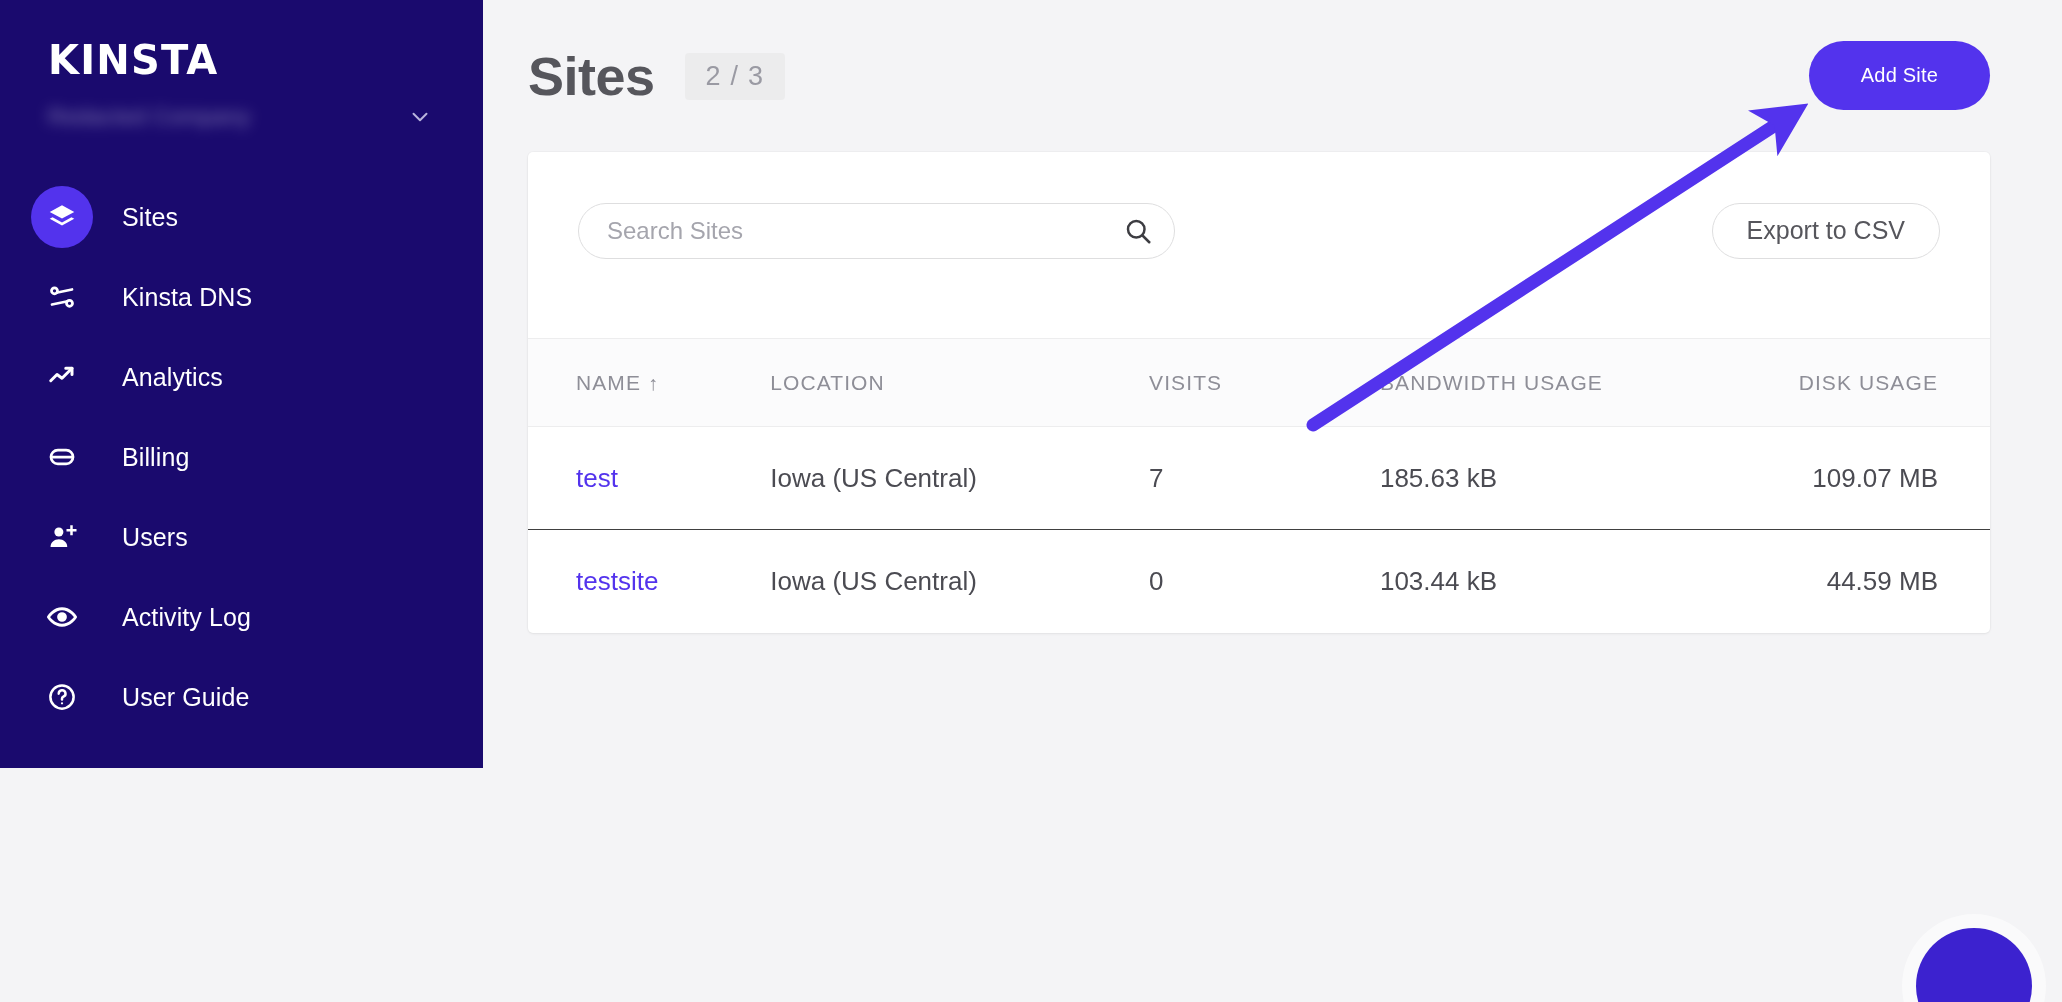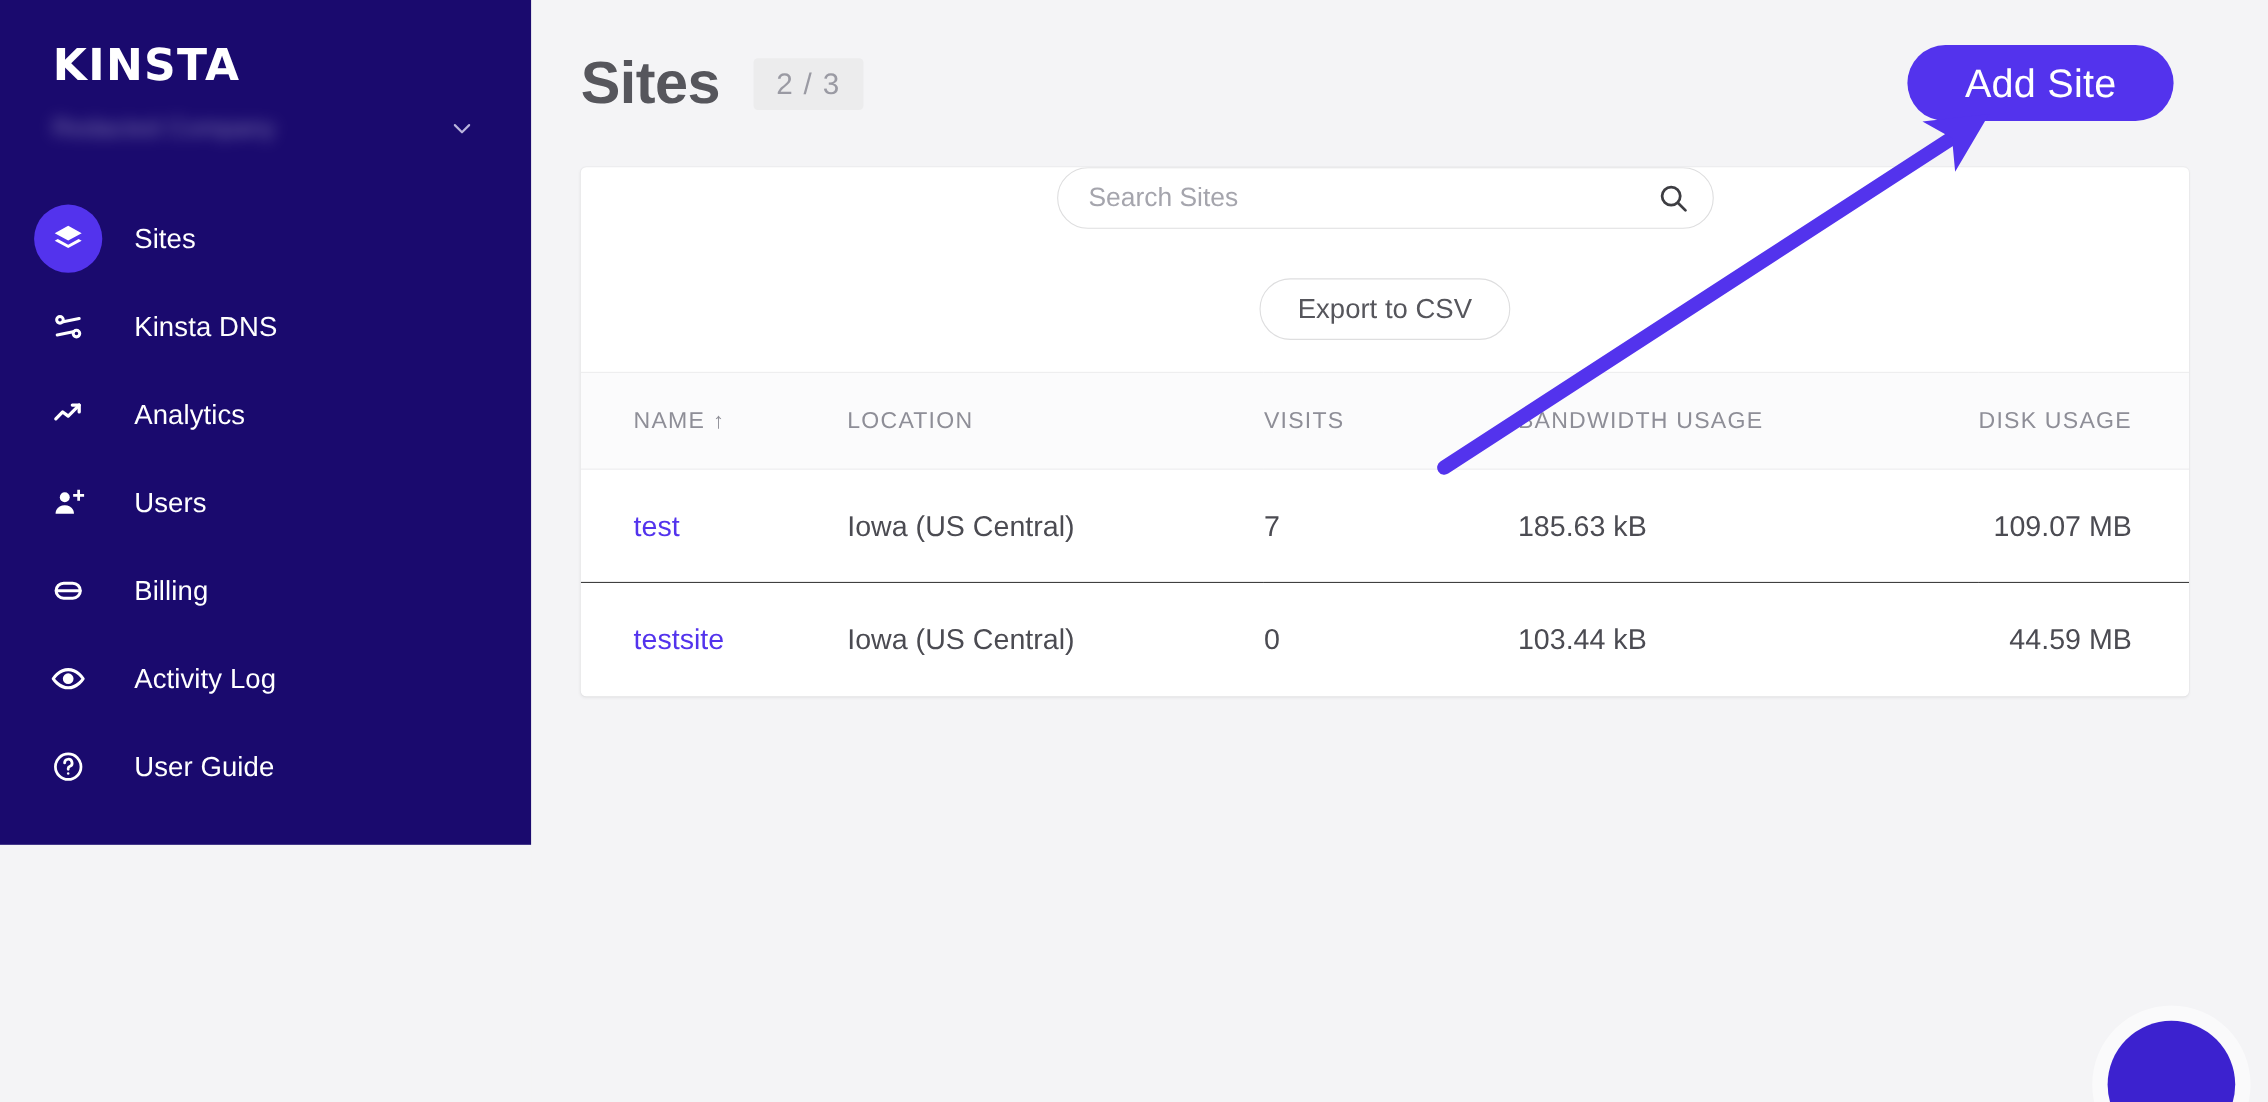--- a/index.html
+++ b/index.html
@@ -123,47 +123,46 @@
     background: #ececed;
     color: #9a9aa3;
     font-size: 27px;
     padding: 10px 21px;
     border-radius: 4px;
     letter-spacing: 1.2px;
     line-height: 1;
   }
   .add-site-btn {
     position: absolute;
-    right: 14px;
+    right: 0;
     top: 41px;
     background: #5333ed;
     color: #ffffff;
     border: none;
     border-radius: 60px;
-    font-size: 36px;
+    font-size: 20px;
     font-family: "Liberation Sans", sans-serif;
     padding: 0 52px;
     height: 69px;
     cursor: pointer;
     letter-spacing: 0.2px;
   }
 
   .card {
     background: #ffffff;
     border-radius: 5px;
     box-shadow: 0 1px 3px rgba(0,0,0,0.06), 0 0 0 1px rgba(0,0,0,0.02);
     overflow: hidden;
   }
   .card-toolbar {
     height: 157px;
     display: flex;
     align-items: center;
     padding: 0 50px;
     justify-content: space-between;
-    flex-direction: column;
   }
   .search-wrap {
     position: relative;
     width: 597px;
     height: 56px;
   }
   .search-input {
     width: 100%;
     height: 100%;
     border: 1px solid #dededf;
@@ -311,37 +310,37 @@
           <svg width="30" height="30" viewBox="0 0 24 24" fill="none" stroke="currentColor" stroke-width="2.4" stroke-linecap="round" stroke-linejoin="round">
               <polyline points="3 15 8 10 12 13 20 5"></polyline>
               <polyline points="15 5 20 5 20 10"></polyline>
             </svg>
         </span>
         <span class="nav-label">Analytics</span>
       </div>
 
       <div class="nav-item">
         <span class="nav-icon">
+          <svg width="30" height="30" viewBox="0 0 24 24" fill="none" stroke="currentColor" stroke-width="2.2" stroke-linecap="round">
+              <rect x="3.2" y="6.5" width="17.6" height="11" rx="5.5"></rect>
+              <line x1="3.4" y1="12" x2="20.6" y2="12"></line>
+            </svg>
+        </span>
+        <span class="nav-label">Billing</span>
+      </div>
+
+      <div class="nav-item">
+        <span class="nav-icon">
           <svg width="30" height="30" viewBox="0 0 24 24" fill="currentColor">
               <circle cx="9.5" cy="8" r="3.6"></circle>
               <path d="M2.8 20c0-3.7 3-6.2 6.7-6.2s6.7 2.5 6.7 6.2z"></path>
               <path d="M18.6 2.6h2v3h3v2h-3v3h-2v-3h-3v-2h3z"></path>
             </svg>
         </span>
         <span class="nav-label">Users</span>
-      </div>
-
-      <div class="nav-item">
-        <span class="nav-icon">
-          <svg width="30" height="30" viewBox="0 0 24 24" fill="none" stroke="currentColor" stroke-width="2.2" stroke-linecap="round">
-              <rect x="3.2" y="6.5" width="17.6" height="11" rx="5.5"></rect>
-              <line x1="3.4" y1="12" x2="20.6" y2="12"></line>
-            </svg>
-        </span>
-        <span class="nav-label">Billing</span>
       </div>
 
       <div class="nav-item">
         <span class="nav-icon">
           <svg width="32" height="32" viewBox="0 0 24 24" fill="none" stroke="currentColor" stroke-width="2.1" stroke-linecap="round" stroke-linejoin="round">
               <path d="M1.8 12S5.6 5.8 12 5.8 22.2 12 22.2 12 18.4 18.2 12 18.2 1.8 12 1.8 12z"></path>
               <circle cx="12" cy="12" r="2.6" fill="currentColor"></circle>
             </svg>
         </span>
         <span class="nav-label">Activity Log</span>

